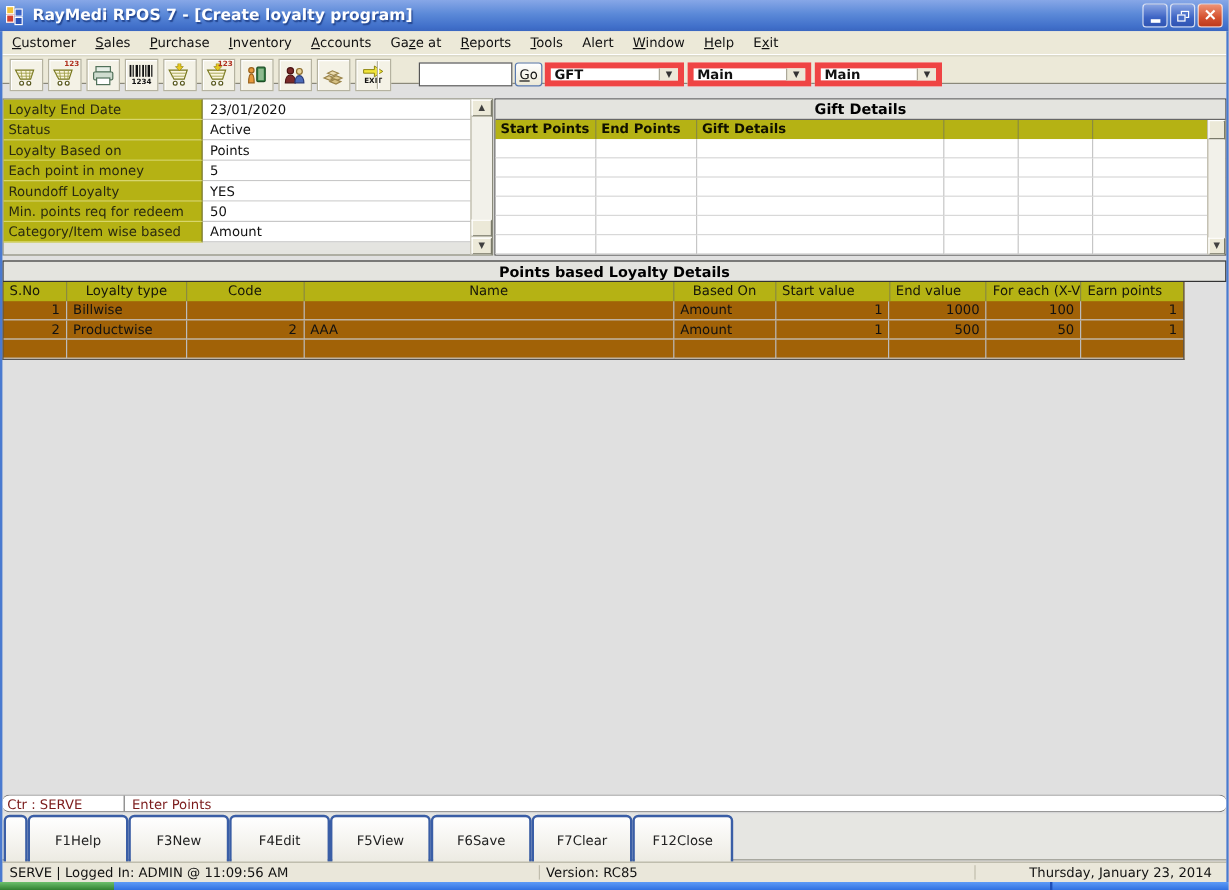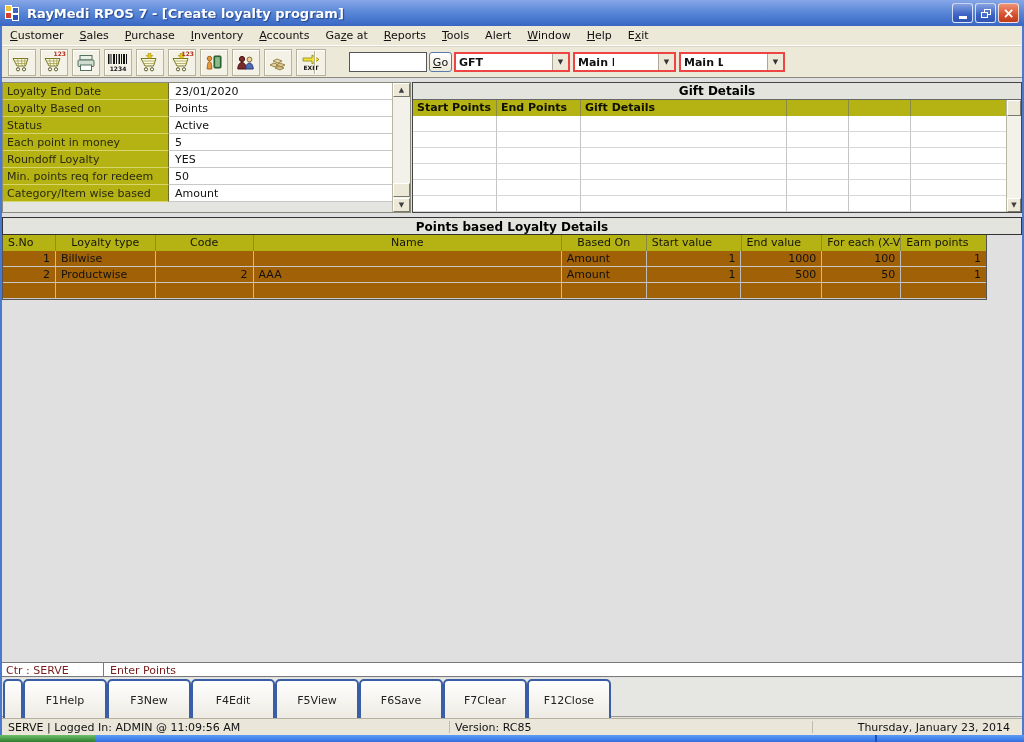--- a/index.html
+++ b/index.html
@@ -29,33 +29,33 @@
   .gres::before{content:"";position:absolute;right:0;top:0;width:5px;height:4px;border:1px solid #fff;}
   .gres::after{content:"";position:absolute;left:0;bottom:0;width:5px;height:4px;border:1px solid #fff;background:#4a6fc9;}
 
   
   .menubar{position:absolute;left:2px;top:26px;width:1020px;height:20px;background:#ece9d8;
     display:flex;align-items:center;border-bottom:1px solid #fff;}
   .mitem{padding:10px 8px;white-space:nowrap;cursor:default;}
   .mitem .u{text-decoration:underline;}
 
   
-  .toolbar{position:absolute;left:2px;top:46px;width:1020px;height:32px;background:#ece9d8;
+  .toolbar{position:absolute;left:2px;top:46px;width:1020px;height:24px;background:#ece9d8;
     border-top:1px solid #d8d5c5;border-bottom:1px solid #8a887a;}
   .tbtn{position:absolute;top:2px;width:28px;height:27px;border:1px solid #b5b2a0;background:#f4f2e6;
     box-shadow:inset 1px 1px 0 #fff;display:flex;align-items:center;justify-content:center;flex-direction:column;}
   .badge{position:absolute;top:0;right:1px;font-size:6px;font-weight:bold;color:#b03020;line-height:7px;}
   .cap{font-size:6px;font-weight:bold;color:#111;line-height:6px;}
   .tsep{position:absolute;left:312px;top:4px;width:2px;height:23px;border-left:1px solid #b5b2a0;border-right:1px solid #fff;}
   .tinput{position:absolute;left:347px;top:5px;width:78px;height:20px;border:1px solid #555;background:#fff;
     font-family:"DejaVu Sans",sans-serif;font-size:11px;padding:0 3px;}
   .gobtn{position:absolute;left:427px;top:5px;width:23px;height:20px;border:1px solid #5a7ab0;border-radius:3px;
     background:linear-gradient(#fff,#ece9d8);display:flex;align-items:center;justify-content:center;font-size:11px;}
   .gobtn .u{text-decoration:underline;}
-  .combo{position:absolute;top:5px;height:20px;border:2px solid #ef4444;background:#fff;display:flex;align-items:center;gap:44px;}
+  .combo{position:absolute;top:5px;height:20px;border:5px solid #ef4444;background:#fff;display:flex;align-items:center;gap:44px;}
   .combo .ctext{flex:1;font-weight:bold;padding-left:3px;white-space:nowrap;overflow:hidden;}
   .combo .carr{width:16px;height:100%;background:#ece9d8;border-left:1px solid #aca899;
     display:flex;align-items:center;justify-content:center;font-size:7px;color:#333;flex:none;}
   .combo.b1{left:452px;width:116px;}.combo.b2{left:571px;width:103px;}.combo.b3{left:677px;width:106px;}
 
   
   .sb{position:absolute;background:#f2f1ea;border-left:1px solid #b8b5a5;}
   .sbb{position:absolute;left:0;width:100%;background:#ece9d8;border:1px solid;
     border-color:#fff #7a7a6a #7a7a6a #fff;display:flex;align-items:center;justify-content:center;
     font-size:7px;color:#404040;}
@@ -89,21 +89,21 @@
   .lrow{display:flex;height:16px;}
   .lc{border-right:1px solid #bcbcbc;border-bottom:1px solid #c8c8c8;padding-top:1px;white-space:nowrap;overflow:hidden;}
   .c0{width:53px}.c1{width:100px}.c2{width:98px}.c3{width:309px}.c4{width:85px}
   .c5{width:95px}.c6{width:81px}.c7{width:79px}.c8{width:85px;border-right:none}
   .num{text-align:right;padding-right:5px;}
   .txt{text-align:left;padding-left:5px;}
   .ctr{text-align:center;}
 
   
   .prompt{position:absolute;left:2px;top:662px;width:1020px;height:15px;background:#fff;
-    border-top:1px solid #7a7a7a;border-bottom:1px solid #7a7a7a;display:flex;color:#7b1b1b;}
+    border-top:1px solid #7a7a7a;border-bottom:1px solid #7a7a7a;display:flex;color:#7b1b1b;border-radius:6px;}
   .pctx{width:102px;padding:1px 0 0 4px;border-right:1px solid #7a7a7a;}
   .pmsg{flex:1;padding:1px 0 0 6px;}
 
   
   .fnbar{position:absolute;left:2px;top:678px;width:1020px;height:39px;background:#e6e6e2;
     border-bottom:1px solid #9a9a90;display:flex;align-items:flex-start;padding-top:1px;}
   .fbtn{height:44px;border:2px solid #3a5ea6;border-radius:5px;background:linear-gradient(#fff,#ebe9e0);
     display:flex;flex-direction:row;align-items:center;justify-content:center;line-height:14px;color:#222;}
   .fbtn.stub{width:20px;margin-left:1px;}
   .fbtn.key{width:84px;}
@@ -273,26 +273,26 @@
       <span class="carr">▼</span>
     </span>
   </div>
 
   <div class="form-panel">
     <div class="frow">
         <div class="flabel">Loyalty End Date</div>
         <div class="fvalue">23/01/2020</div>
       </div>
     <div class="frow">
+        <div class="flabel">Status</div>
+        <div class="fvalue">Active</div>
+      </div>
+    <div class="frow">
         <div class="flabel">Loyalty Based on</div>
         <div class="fvalue">Points</div>
-      </div>
-    <div class="frow">
-        <div class="flabel">Status</div>
-        <div class="fvalue">Active</div>
       </div>
     <div class="frow">
         <div class="flabel">Each point in money</div>
         <div class="fvalue">5</div>
       </div>
     <div class="frow">
         <div class="flabel">Roundoff Loyalty</div>
         <div class="fvalue">YES</div>
       </div>
     <div class="frow">

